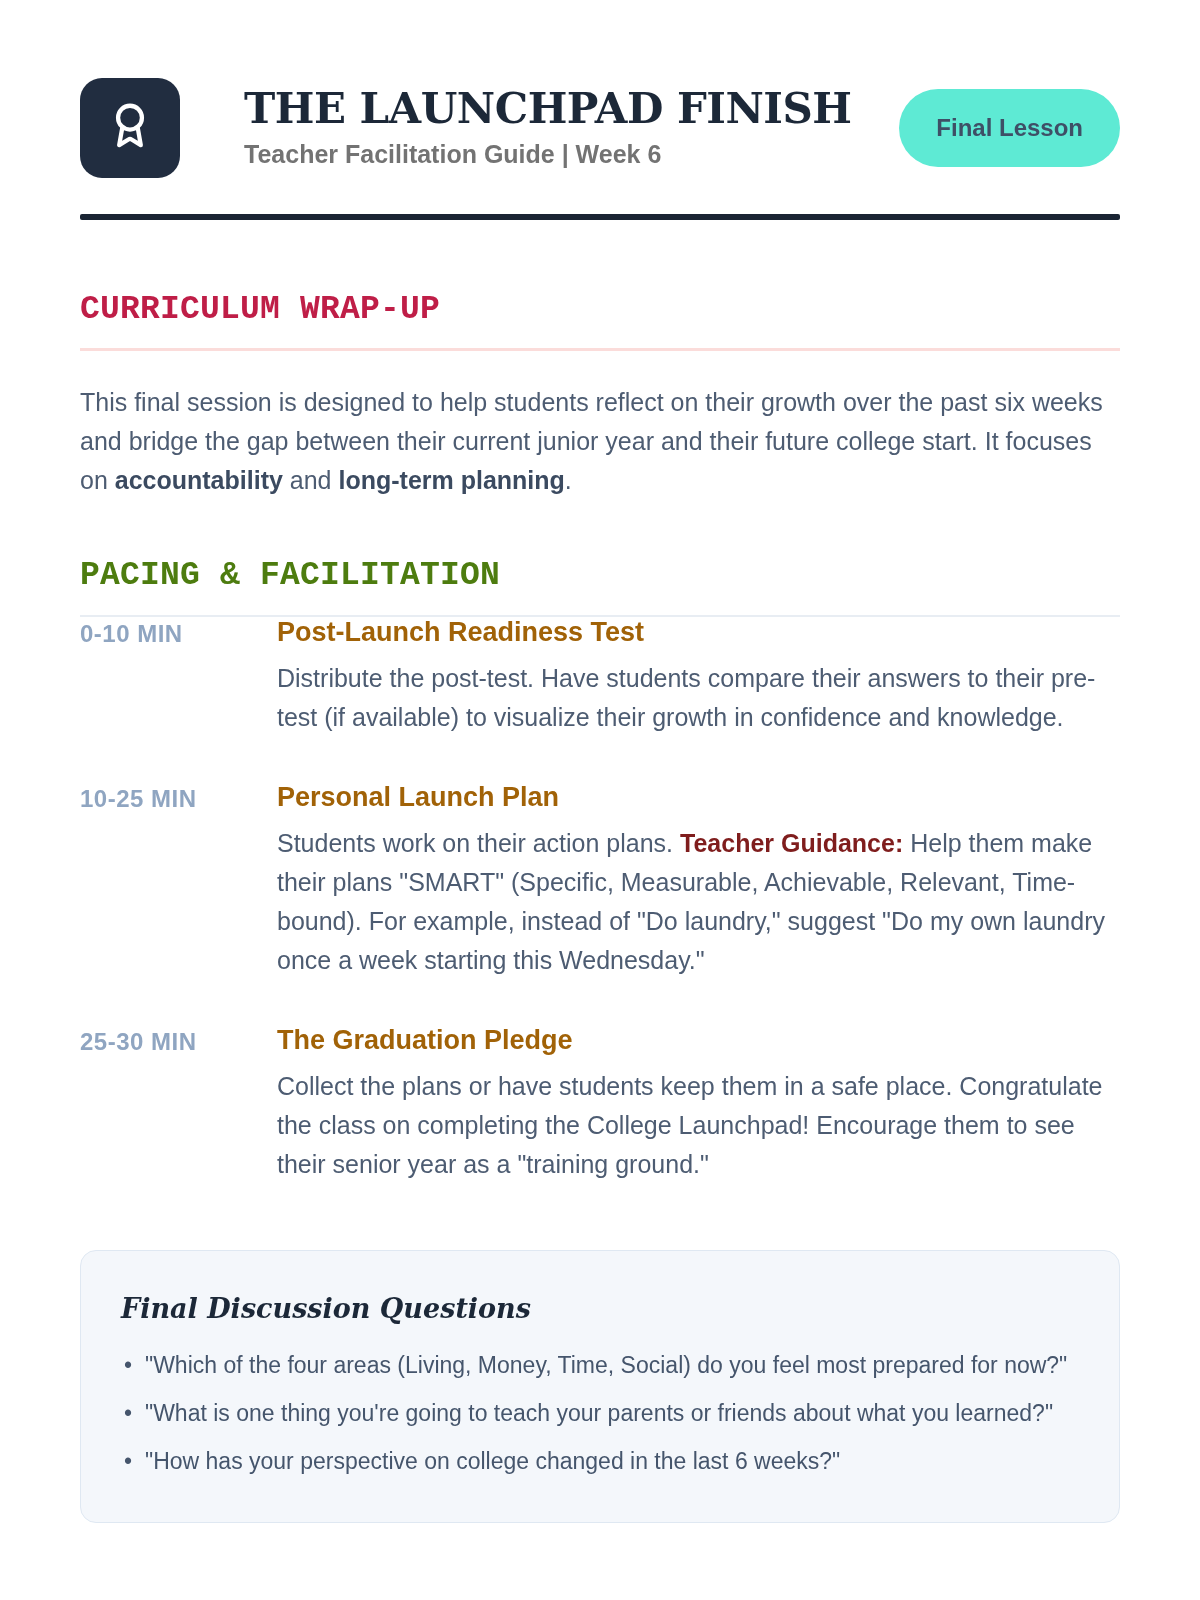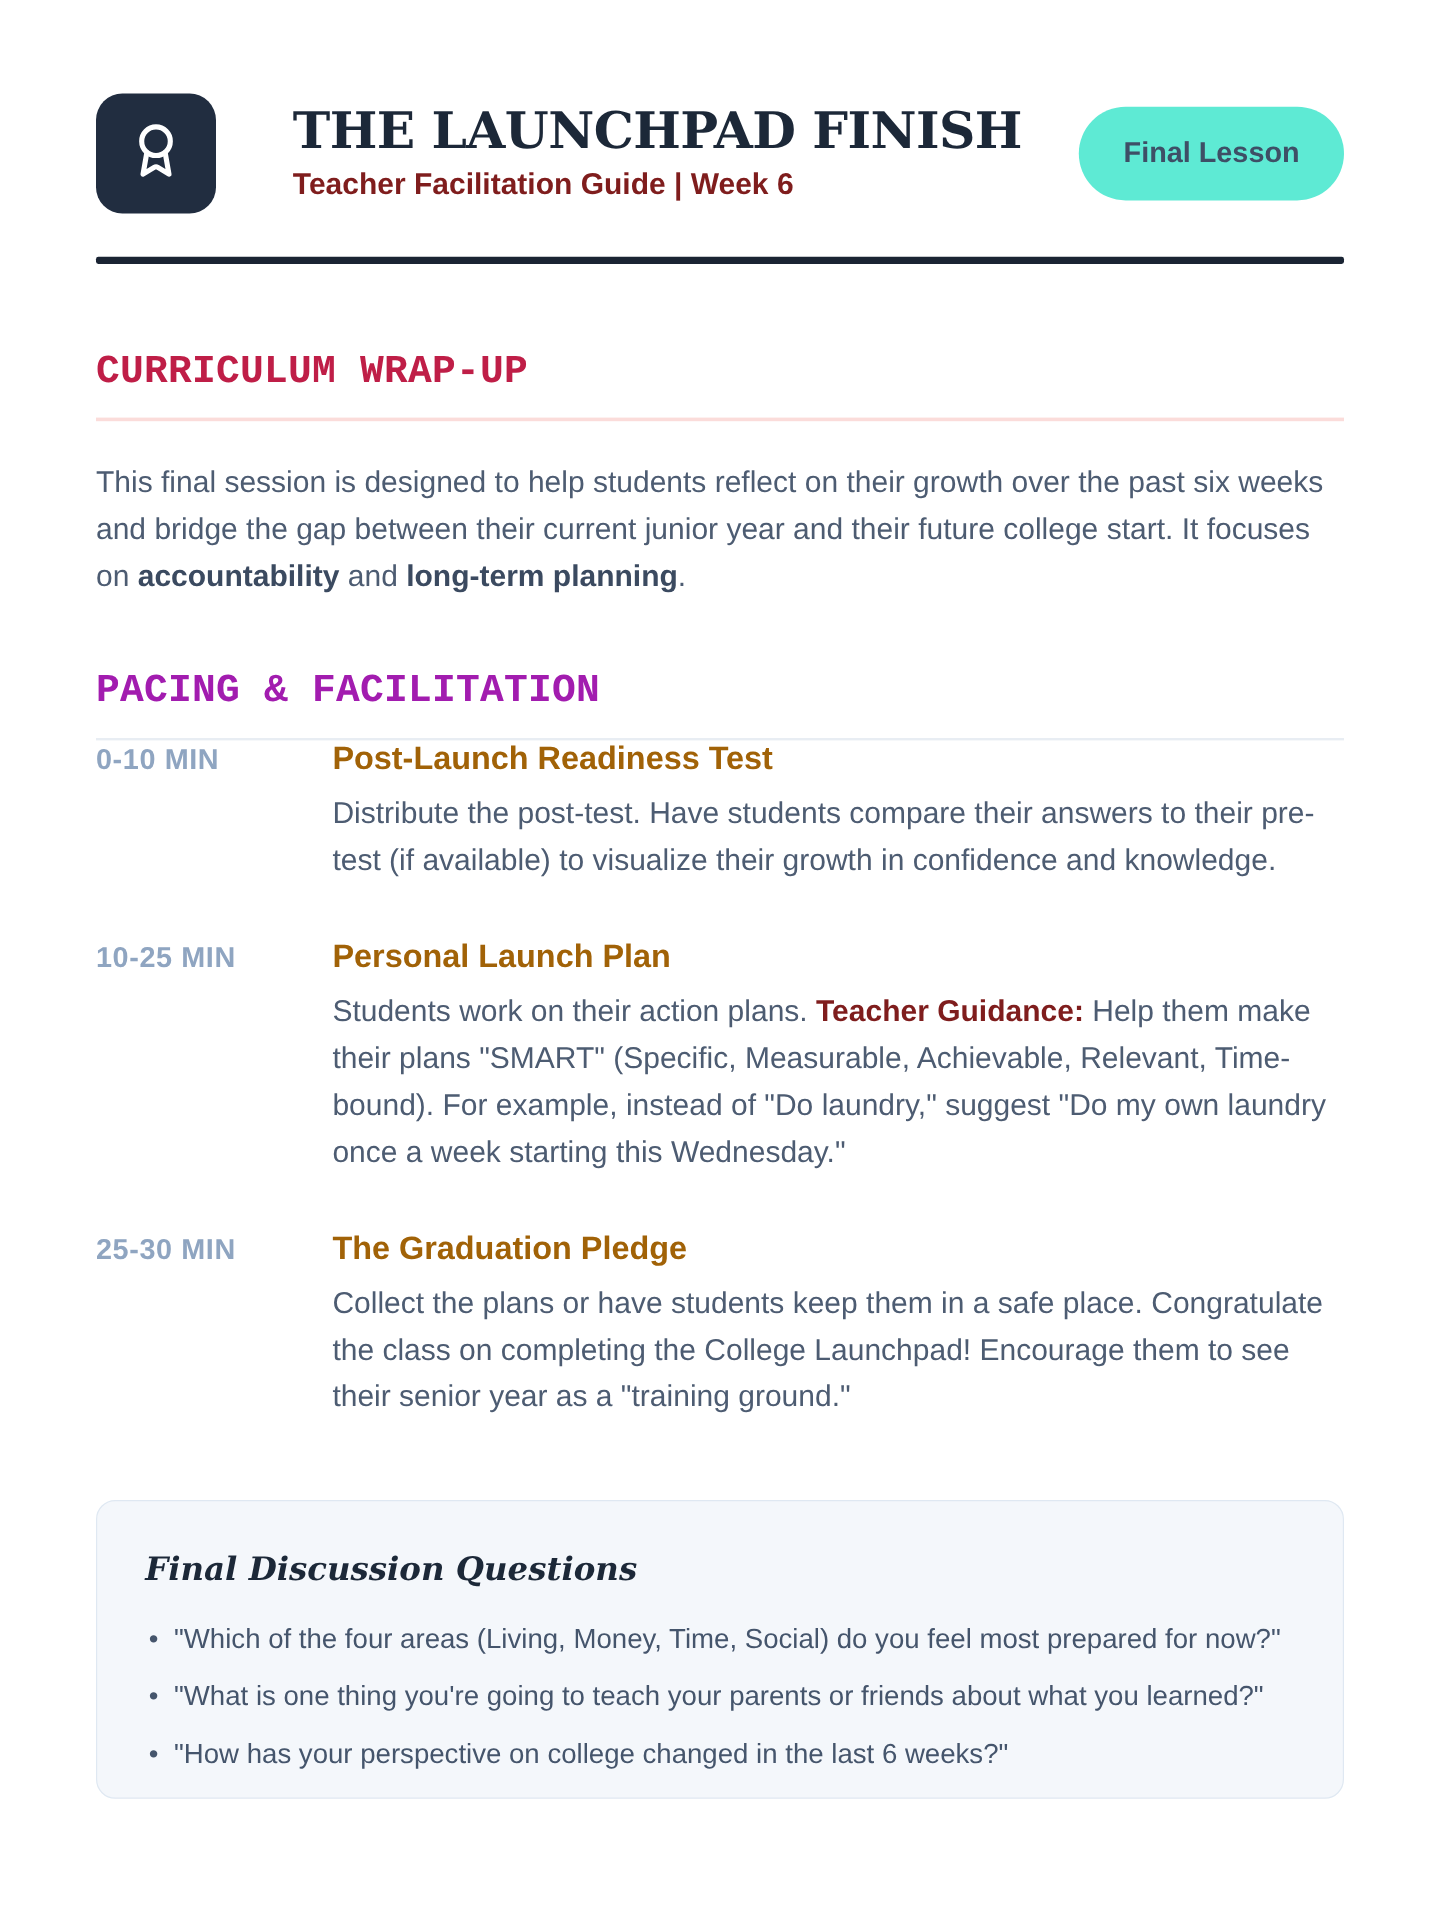--- a/index.html
+++ b/index.html
@@ -21,21 +21,21 @@
   }
   .icon-tile svg { width: 54px; height: 54px; }
   .header-text { margin-left: 20px; min-width: 0; }
   .doc-title {
     font-family: "DejaVu Serif", "Liberation Serif", serif;
     font-weight: 700; font-size: 42px; line-height: 1.05;
     color: #1c2838; letter-spacing: -0.5px; white-space: nowrap;
   }
   .doc-subtitle {
     margin-top: 9px; font-size: 25px; font-weight: 600;
-    color: #7f1d1d; white-space: nowrap;
+    color: #737373; white-space: nowrap;
   }
   .badge {
     margin-left: auto; flex: 0 0 auto;
     background: #5eead4; color: #3e4f66;
     font-weight: 700; font-size: 24px;
     padding: 25px 37px; border-radius: 999px;
   }
 
   
   .divider { margin-top: 36px; height: 6px; background: #1a2433; border-radius: 2px; }
@@ -48,39 +48,39 @@
   }
   .wrapup { margin-top: 70px; }
   .wrapup .section-title {
     color: #bf1e47; padding-bottom: 18px; border-bottom: 3px solid #fbdcda;
   }
   .wrapup p { margin-top: 32px; font-size: 25px; line-height: 39px; color: #4d5c72; }
   .wrapup p strong { color: #3b4a60; }
 
   .pacing { margin-top: 56px; }
   .pacing .section-title {
-    color: #a21caf; padding-bottom: 20px; border-bottom: 2px solid #e8edf3; margin-top: 24px;
+    color: #4d7c0f; padding-bottom: 20px; border-bottom: 2px solid #e8edf3; margin-top: 24px;
   }
 
   
   .timeline { }
   .t-item { display: grid; grid-template-columns: 197px 1fr; margin-bottom: 45px; }
   .t-time {
     font-size: 24px; font-weight: 700; color: #8fa5c1;
     letter-spacing: 0.5px; padding-top: 3px; white-space: nowrap;
   }
   .t-heading { font-size: 27px; font-weight: 700; color: #a16207; }
   .t-body { margin-top: 11px; font-size: 25px; line-height: 39px; color: #4d5c72; }
   .t-body strong { color: #7f1d1d; }
 
   
   .discussion {
     margin-top: 66px;
     background: #f4f7fb; border: 1px solid #dfe8f2; border-radius: 16px;
-    padding: 42px 40px 22px 40px;
+    padding: 42px 40px 46px 40px;
   }
   .discussion-title {
     font-family: "DejaVu Serif", "Liberation Serif", serif;
     font-style: italic; font-weight: 700; font-size: 27px; color: #1c2838;
   }
   .discussion ul { margin-top: 26px; list-style: none; }
   .discussion li {
     position: relative; padding-left: 24px;
     font-size: 23px; line-height: 30px; color: #45556c;
     margin-bottom: 18px;

